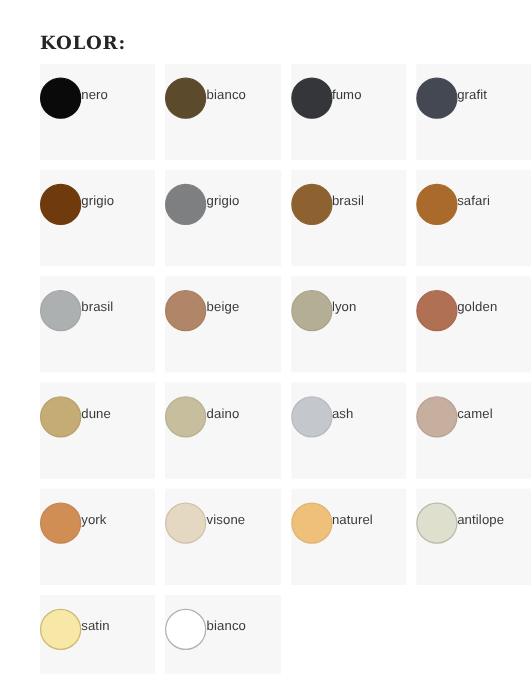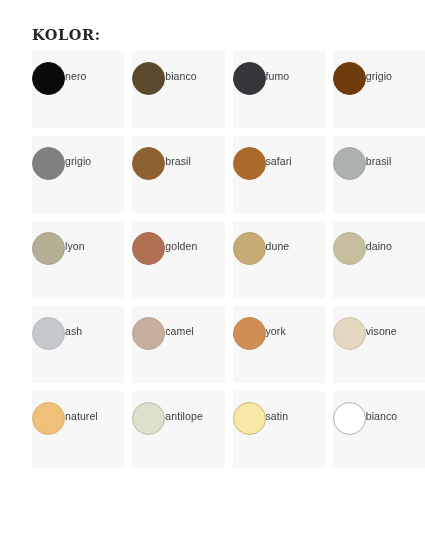--- a/index.html
+++ b/index.html
@@ -91,38 +91,46 @@
       </div>
       <div class="swatch-card">
         <span class="swatch-dot" style="background: rgb(92, 74, 45); border: 1px solid rgb(92, 74, 45);"></span>
         <span class="swatch-label">bianco</span>
       </div>
       <div class="swatch-card">
         <span class="swatch-dot" style="background: rgb(52, 54, 57); border: 1px solid rgb(52, 54, 57);"></span>
         <span class="swatch-label">fumo</span>
       </div>
       <div class="swatch-card">
+        <span class="swatch-dot" style="background: rgb(67, 72, 83); border: 1px solid rgb(67, 72, 83);"></span>
+        <span class="swatch-label">grafit</span>
+      </div>
+      <div class="swatch-card">
         <span class="swatch-dot" style="background: rgb(111, 58, 12); border: 1px solid rgb(111, 58, 12);"></span>
         <span class="swatch-label">grigio</span>
       </div>
       <div class="swatch-card">
         <span class="swatch-dot" style="background: rgb(125, 127, 128); border: 1px solid rgb(125, 127, 128);"></span>
         <span class="swatch-label">grigio</span>
       </div>
       <div class="swatch-card">
         <span class="swatch-dot" style="background: rgb(142, 98, 48); border: 1px solid rgb(142, 98, 48);"></span>
         <span class="swatch-label">brasil</span>
       </div>
       <div class="swatch-card">
         <span class="swatch-dot" style="background: rgb(169, 106, 43); border: 1px solid rgb(169, 106, 43);"></span>
         <span class="swatch-label">safari</span>
       </div>
       <div class="swatch-card">
         <span class="swatch-dot" style="background: rgb(173, 176, 177); border: 1px solid rgb(163, 166, 167);"></span>
         <span class="swatch-label">brasil</span>
+      </div>
+      <div class="swatch-card">
+        <span class="swatch-dot" style="background: rgb(176, 133, 104); border: 1px solid rgb(168, 126, 97);"></span>
+        <span class="swatch-label">beige</span>
       </div>
       <div class="swatch-card">
         <span class="swatch-dot" style="background: rgb(180, 174, 148); border: 1px solid rgb(169, 163, 137);"></span>
         <span class="swatch-label">lyon</span>
       </div>
       <div class="swatch-card">
         <span class="swatch-dot" style="background: rgb(176, 112, 84); border: 1px solid rgb(168, 104, 77);"></span>
         <span class="swatch-label">golden</span>
       </div>
       <div class="swatch-card">

